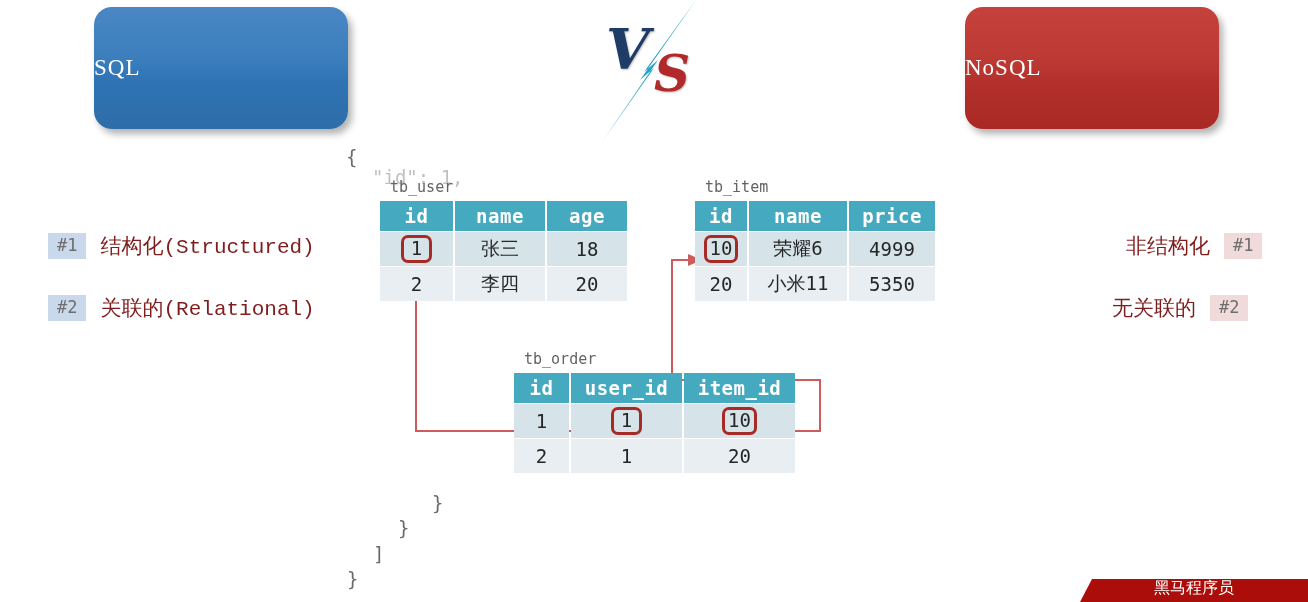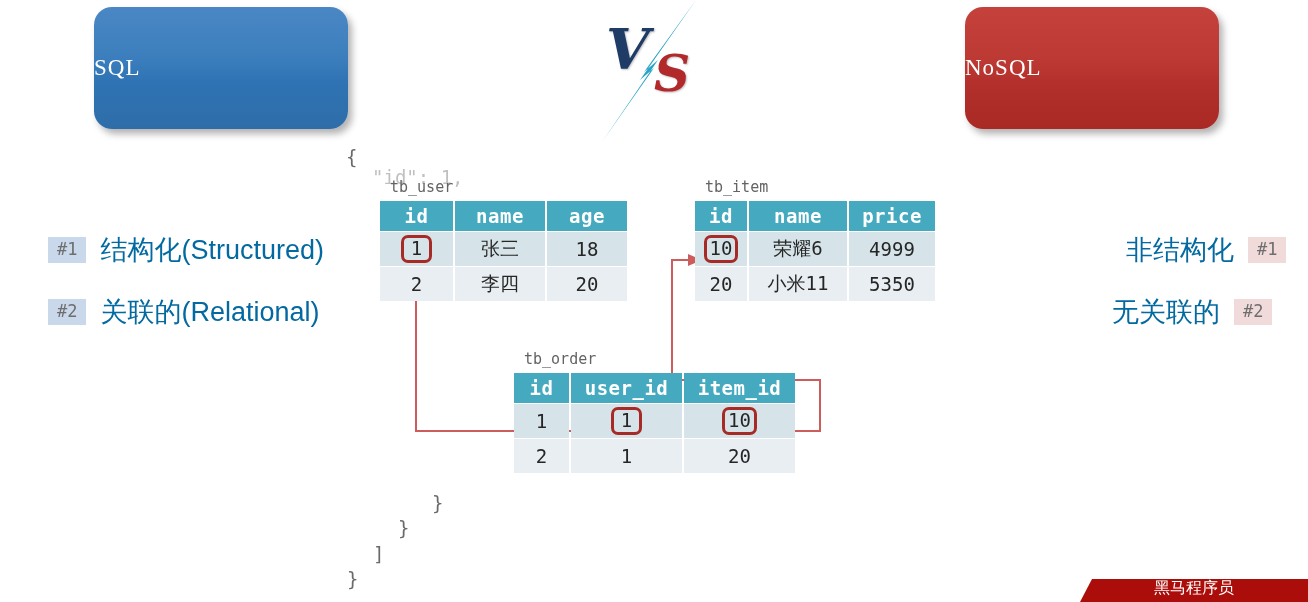--- a/index.html
+++ b/index.html
@@ -87,23 +87,23 @@
   .badge {
     font-family: "DejaVu Sans Mono", monospace;
     font-size: 17px;
     color: #6e6e6e;
     padding: 4px 9px 5px 9px;
     line-height: 1;
   }
   .badge-blue { background: #c9d8ea; }
   .badge-pink { background: #f0dada; }
   .feature-text {
-    font-family: Liberation Sans, sans-serif;
-    font-size: 27px;
-    color: #0369a1;
+    font-family: Liberation Mono, monospace;
+    font-size: 21px;
+    color: #7f1d1d;
     white-space: nowrap;
   }
   #feature-left-1 { left: 48px; top: 232px; }
   #feature-left-2 { left: 48px; top: 294px; }
   #feature-right-1 { left: 1112px; top: 232px; margin-left: 14px; }
   #feature-right-2 { left: 1112px; top: 294px; }
 
   
   .json-frag {
     position: absolute;

